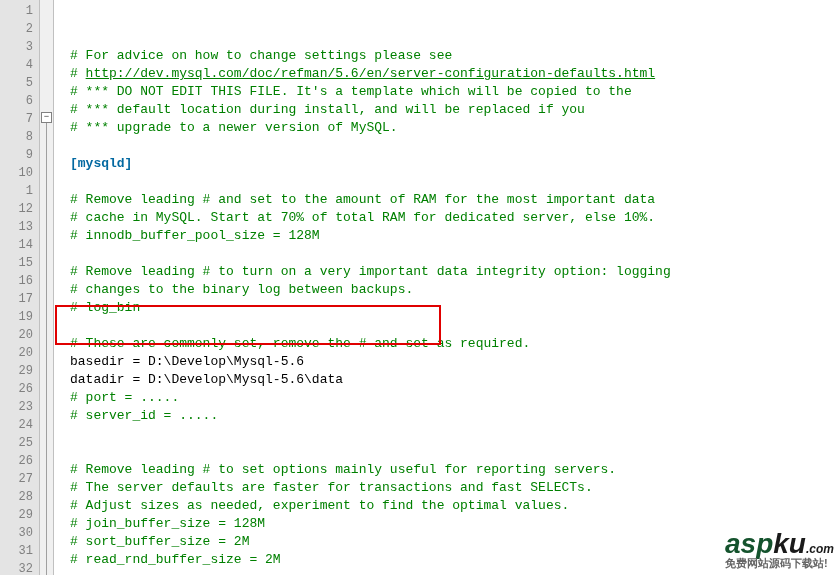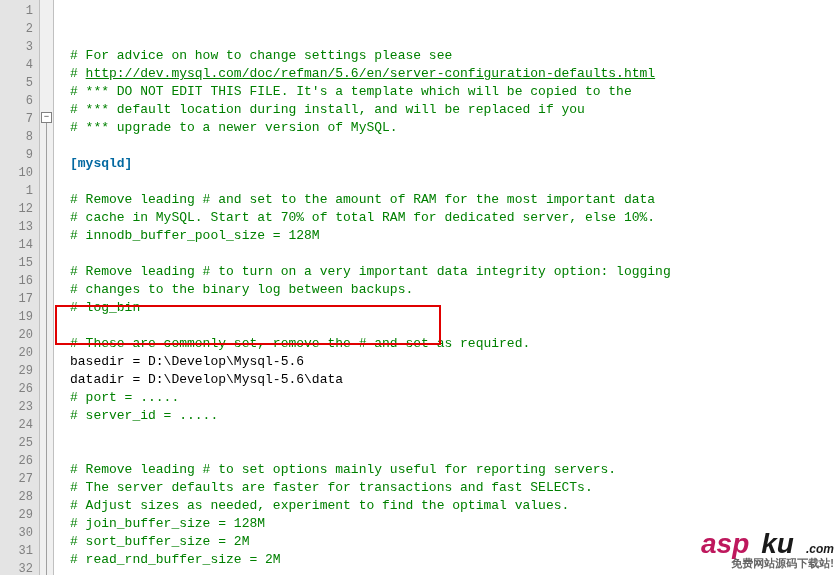--- a/index.html
+++ b/index.html
@@ -88,23 +88,23 @@
   .watermark {
     position: absolute;
     right: 6px;
     bottom: 4px;
     font-family: Arial, sans-serif;
     font-weight: bold;
     font-size: 28px;
     font-style: italic;
     pointer-events: none;
   }
-  .watermark .wm-red { color: #be185d; }
-  .watermark .wm-black { color: #1a1a1a; margin-left: 12px; }
-  .watermark .wm-small { font-size: 11px; color: #666; font-style: normal; display: block; text-align: right; margin-top: -4px;}
+  .watermark .wm-red { color: #14532d; }
+  .watermark .wm-black { color: #1a1a1a; }
+  .watermark .wm-small { font-size: 11px; color: #666; font-style: normal; display: block; margin-top: -4px;}
 </style>
 </head>
 <body>
 
 <div class="editor">
   <div class="gutter" id="gutter">
       <div class="gutter-line">1</div>
       <div class="gutter-line">2</div>
       <div class="gutter-line">3</div>
       <div class="gutter-line">4</div>

